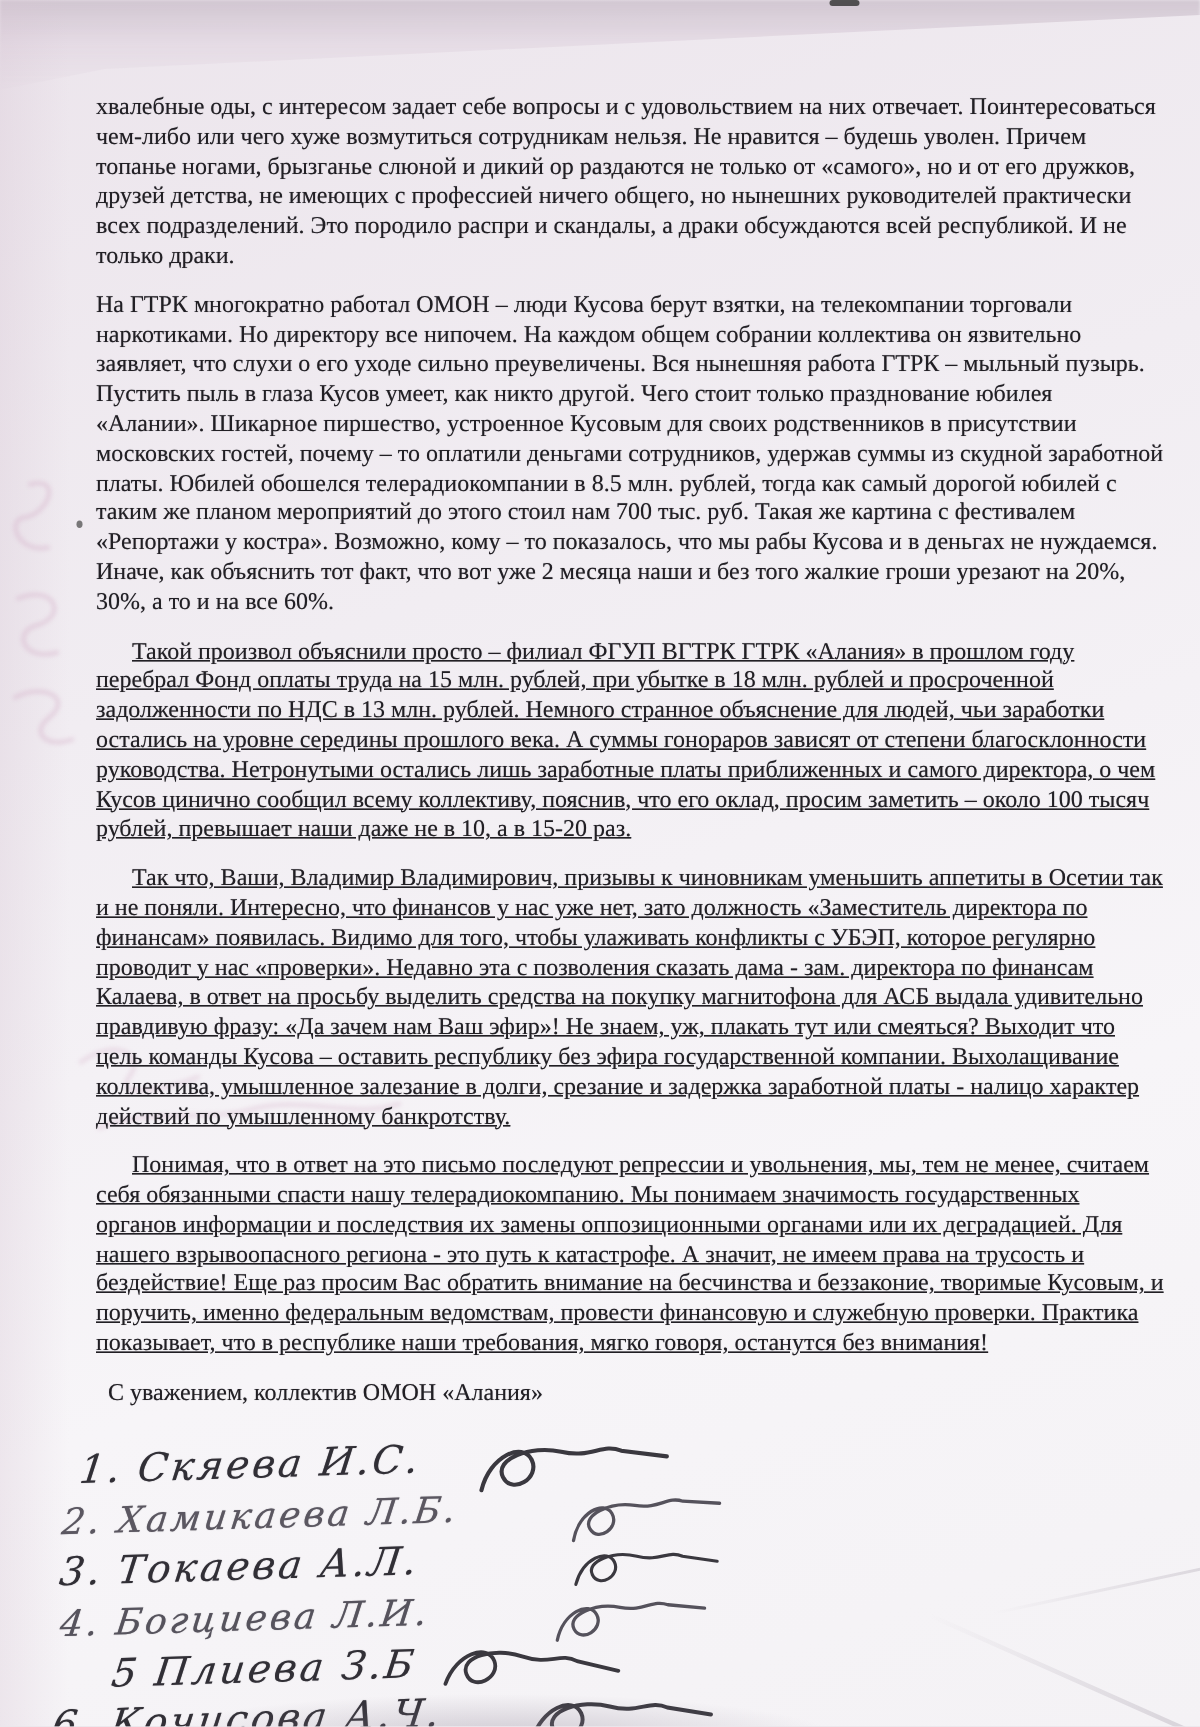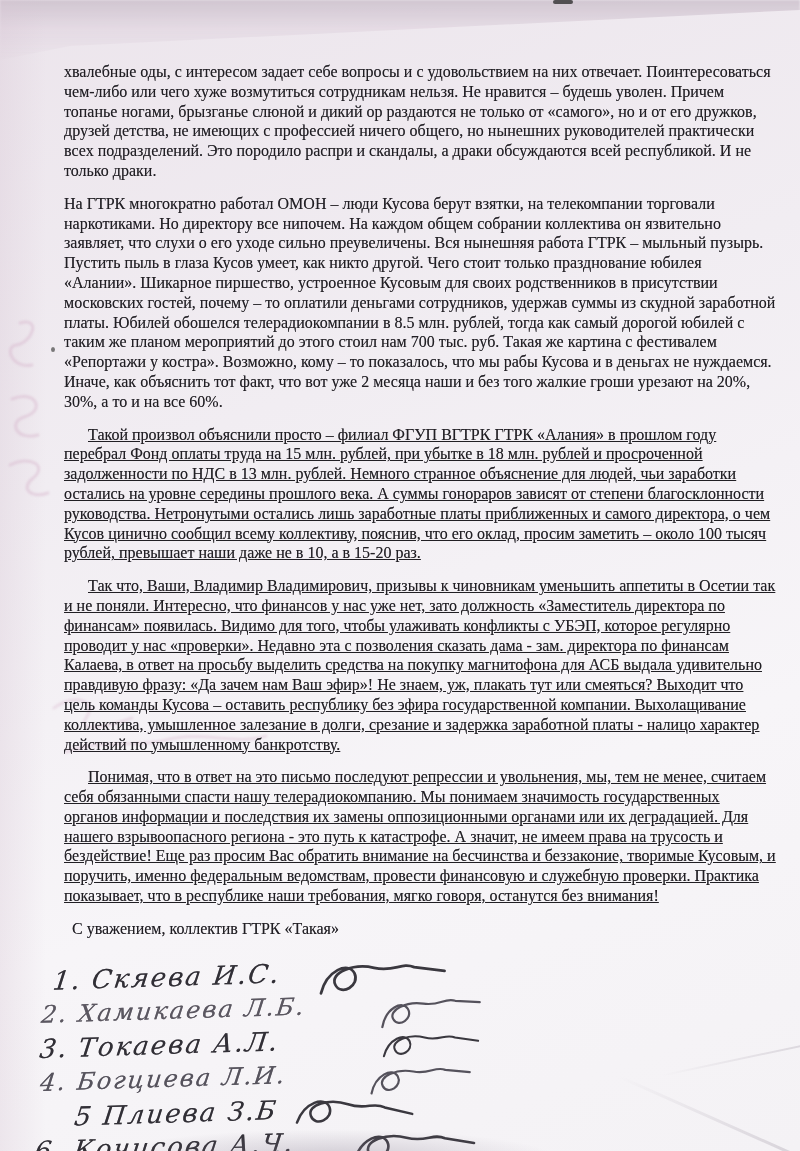--- a/index.html
+++ b/index.html
@@ -79,21 +79,21 @@
   <svg class="ghost g2" width="230" height="90" viewBox="0 0 230 90">
     <path d="M8 20 C30 4 52 14 40 30 C30 44 60 40 86 30 M20 64 C54 50 92 60 120 52 C156 42 190 58 220 48" fill="none" stroke="#d6b4cb" stroke-width="3" stroke-linecap="round"></path>
   </svg>
 
   <div class="letter">
     <p class="para">хвалебные оды, с интересом задает себе вопросы и с удовольствием на них отвечает. Поинтересоваться чем-либо или чего хуже возмутиться сотрудникам нельзя. Не нравится – будешь уволен. Причем топанье ногами, брызганье слюной и дикий ор раздаются не только от «самого», но и от его дружков, друзей детства, не имеющих с профессией ничего общего, но нынешних руководителей практически всех подразделений. Это породило распри и скандалы, а драки обсуждаются всей республикой. И не только драки.</p>
     <p class="para">На ГТРК многократно работал ОМОН – люди Кусова берут взятки, на телекомпании торговали наркотиками. Но директору все нипочем. На каждом общем собрании коллектива он язвительно заявляет, что слухи о его уходе сильно преувеличены. Вся нынешняя работа ГТРК – мыльный пузырь. Пустить пыль в глаза Кусов умеет, как никто другой. Чего стоит только празднование юбилея «Алании». Шикарное пиршество, устроенное Кусовым для своих родственников в присутствии московских гостей, почему – то оплатили деньгами сотрудников, удержав суммы из скудной заработной платы. Юбилей обошелся телерадиокомпании в 8.5 млн. рублей, тогда как самый дорогой юбилей с таким же планом мероприятий до этого стоил нам 700 тыс. руб.  Такая же картина с фестивалем «Репортажи у костра». Возможно, кому – то показалось, что мы рабы Кусова и в деньгах не нуждаемся. Иначе, как объяснить тот факт, что вот уже 2 месяца наши и без того жалкие гроши урезают на 20%, 30%, а то и на все 60%.</p>
     <p class="para indent">Такой произвол объяснили просто – филиал ФГУП ВГТРК ГТРК «Алания» в прошлом году перебрал Фонд оплаты труда на 15 млн. рублей, при убытке в 18 млн. рублей и просроченной задолженности по НДС в 13 млн. рублей. Немного странное объяснение для людей, чьи заработки остались на уровне середины прошлого века. А суммы гонораров зависят от степени благосклонности руководства. Нетронутыми остались лишь заработные платы приближенных и самого директора, о чем Кусов цинично сообщил всему коллективу, пояснив, что его оклад, просим заметить – около 100 тысяч рублей, превышает наши даже не в 10, а в 15-20 раз.</p>
     <p class="para indent">Так что, Ваши, Владимир Владимирович, призывы к чиновникам уменьшить аппетиты в Осетии так и не поняли. Интересно, что финансов у нас уже нет, зато должность «Заместитель директора по финансам» появилась. Видимо для того, чтобы улаживать конфликты с УБЭП, которое регулярно проводит у нас «проверки». Недавно эта с позволения сказать дама - зам. директора по финансам Калаева, в ответ на просьбу выделить средства на покупку магнитофона для АСБ выдала удивительно правдивую фразу: «Да зачем нам Ваш эфир»! Не знаем, уж, плакать тут или смеяться? Выходит что цель команды Кусова – оставить республику без эфира государственной компании. Выхолащивание коллектива, умышленное залезание в долги, срезание и задержка заработной платы - налицо характер действий по умышленному банкротству.</p>
     <p class="para indent">Понимая, что в ответ на это письмо последуют репрессии и увольнения, мы, тем не менее, считаем себя обязанными спасти нашу телерадиокомпанию. Мы понимаем значимость государственных органов информации и последствия их замены оппозиционными органами или их деградацией. Для нашего взрывоопасного региона - это путь к катастрофе. А значит, не имеем права на трусость и бездействие! Еще раз просим Вас обратить внимание на бесчинства и беззаконие, творимые Кусовым, и поручить, именно федеральным ведомствам, провести финансовую и служебную проверки. Практика показывает, что в республике наши требования, мягко говоря, останутся без внимания!</p>
-    <p class="closing">С уважением, коллектив ГТРК «Такая»</p>
+    <p class="closing">С уважением, коллектив ОМОН «Алания»</p>
   </div>
 
   <div class="signatures">
     <div class="sig-row">
       <span class="sig-text"><span class="sig-num">1.</span><span>Скяева И.С.</span></span>
       <svg class="flourish" width="110" height="34" viewBox="0 0 110 34">
           <path d="M6 26 C12 8 30 2 34 12 C38 22 22 30 18 20 C14 10 34 4 50 9 C66 14 72 6 82 11 L106 16" fill="none" stroke="currentColor" stroke-width="2.2" stroke-linecap="round"></path>
         </svg>
     </div>
     <div class="sig-row">

